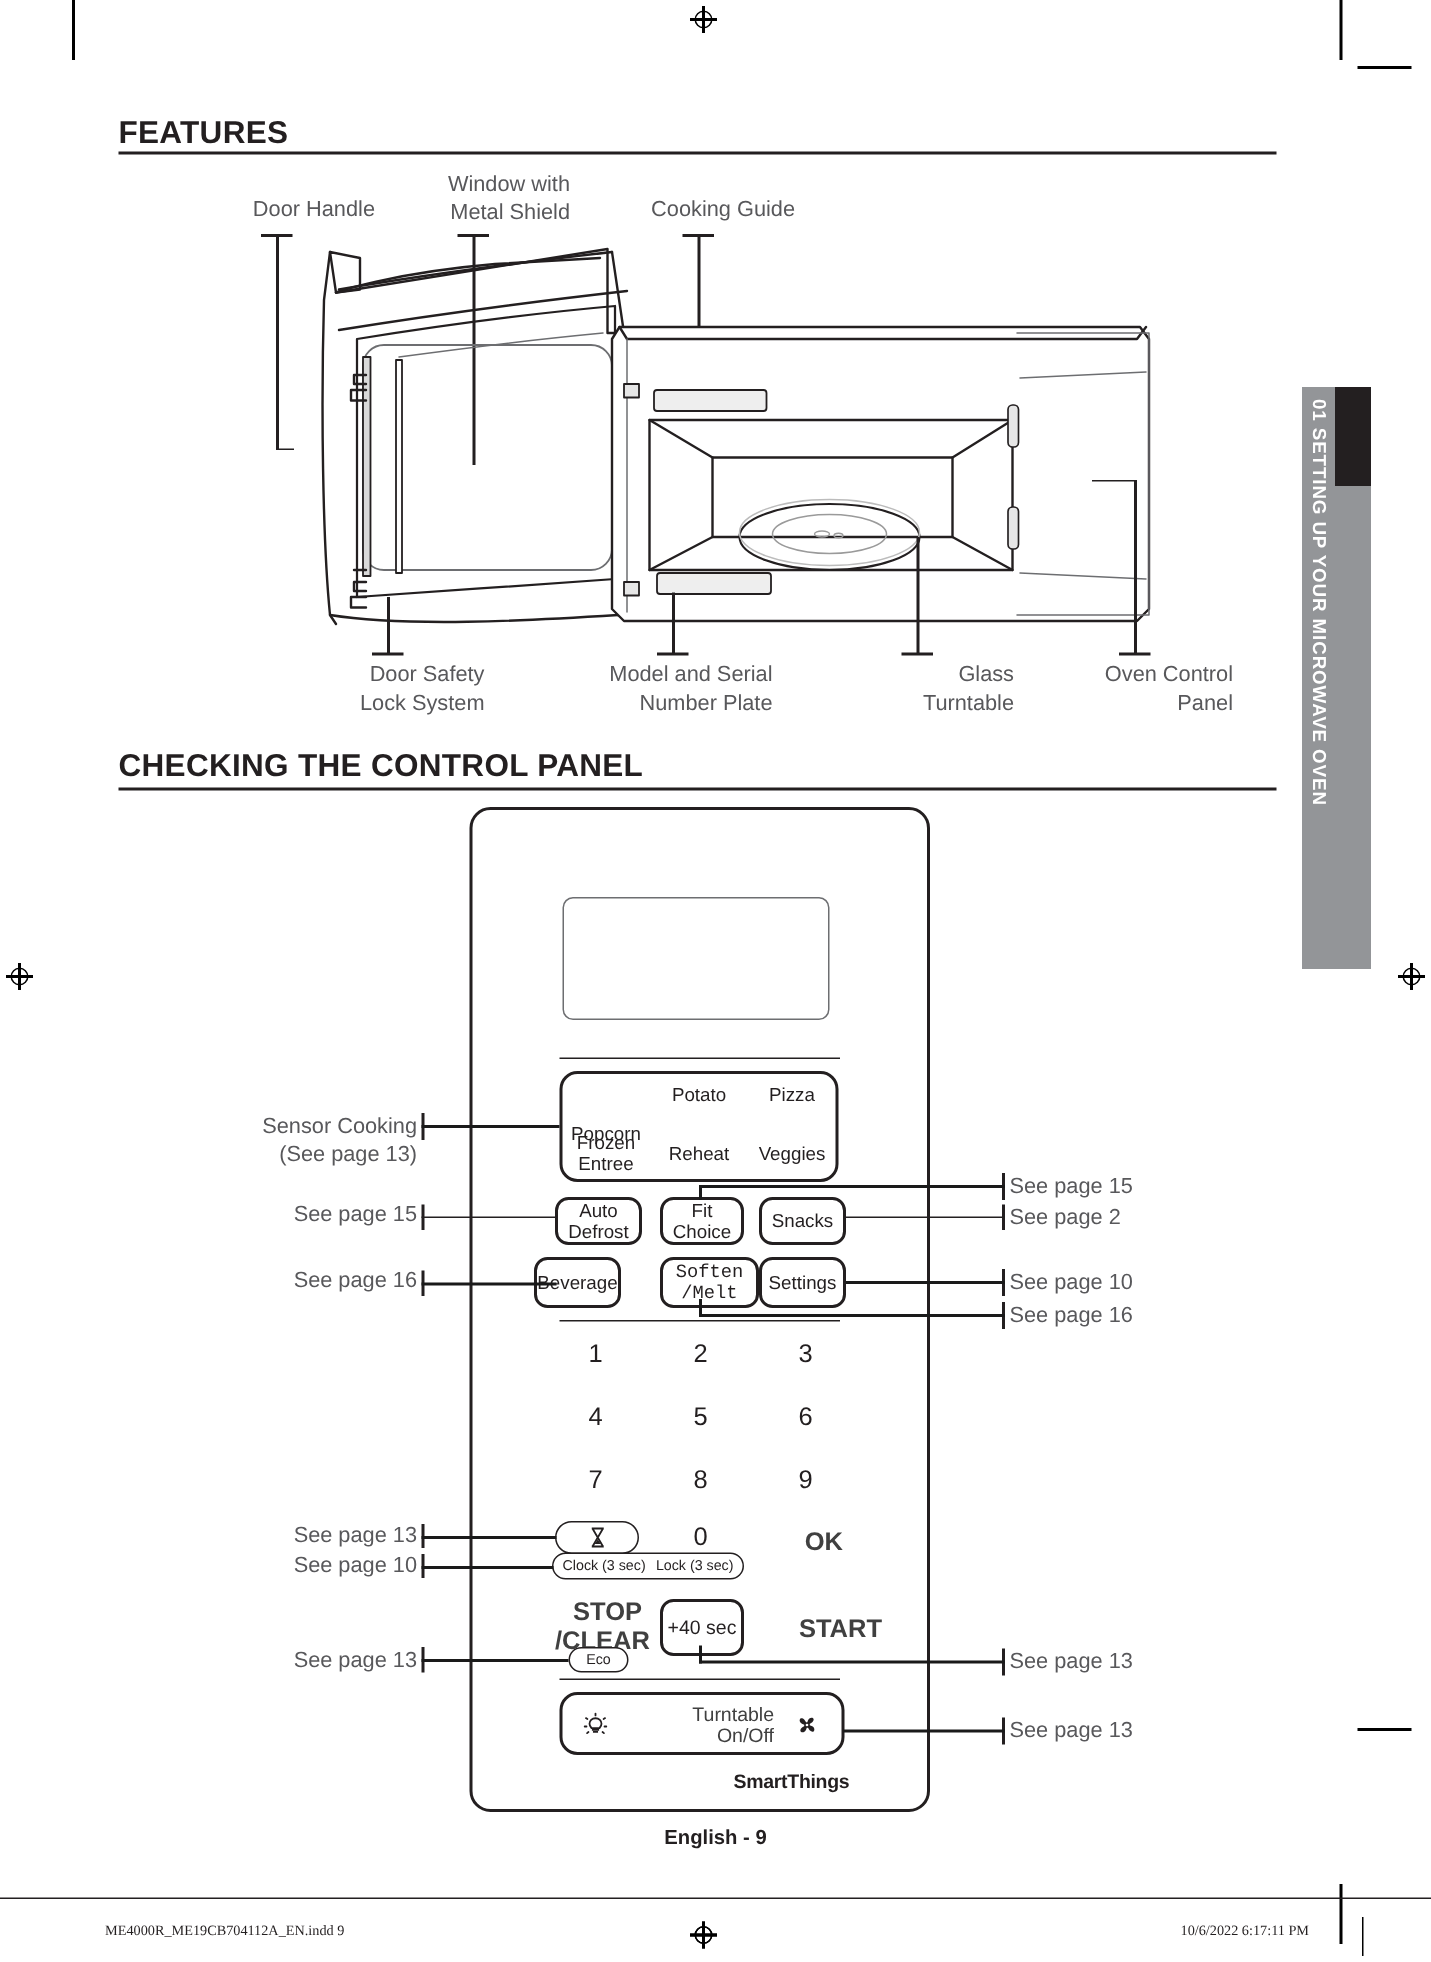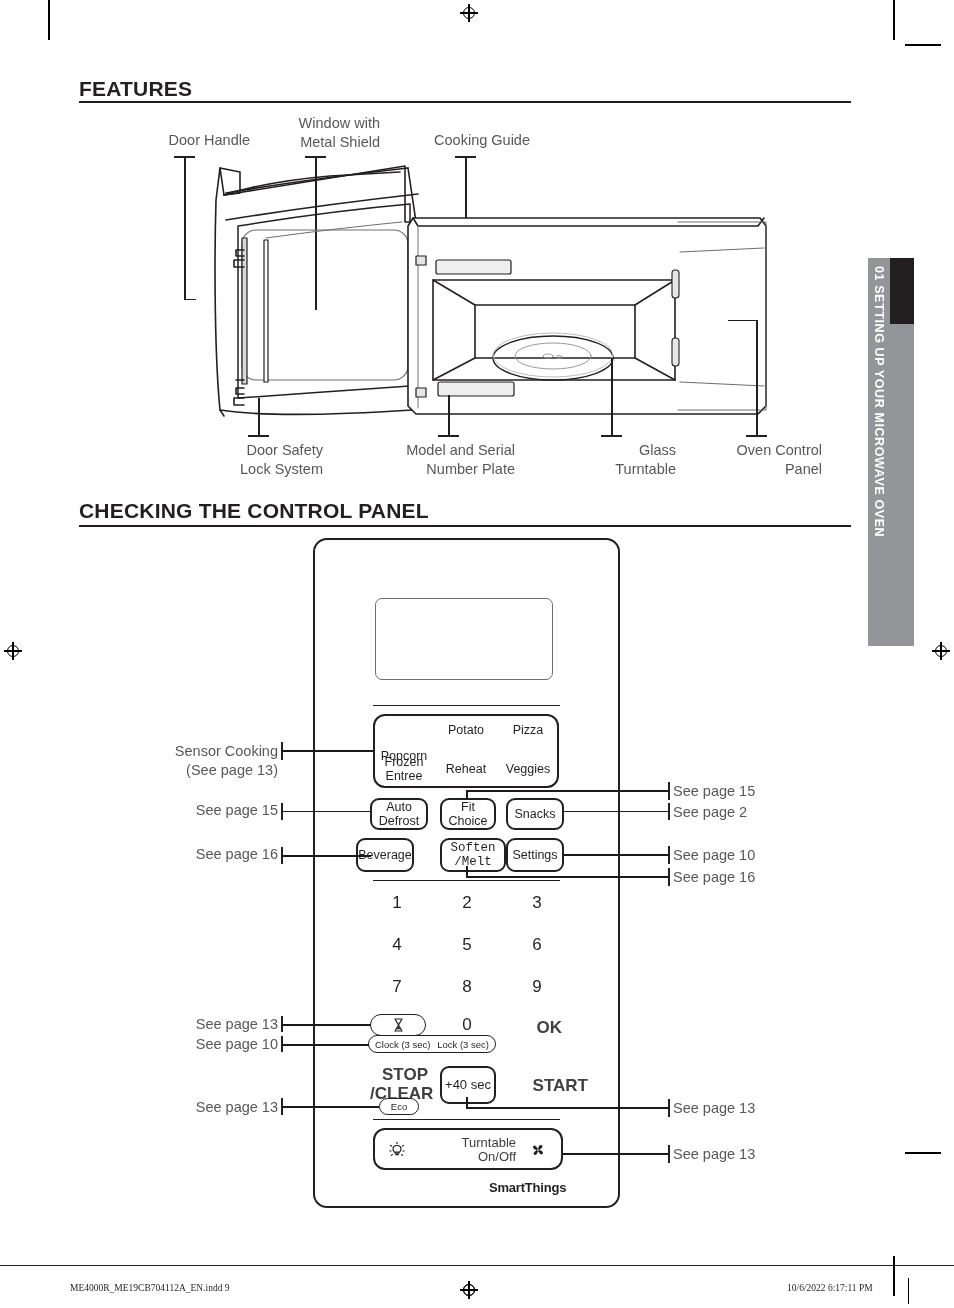--- a/index.html
+++ b/index.html
@@ -461,20 +461,21 @@
 
   <div class="lbl" style="left:673px;top:1099px;width:160px;">See page 13</div>
   <div class="tick" style="left:668px;top:1099px;width:1.8px;height:18px;"></div>
   <div class="ll h thick" style="left:466px;top:1107px;width:204px;height:1.8px;"></div>
   <div class="ll v thick" style="left:466px;top:1097px;height:12px;width:1.8px;"></div>
 
   <div class="lbl" style="left:673px;top:1145px;width:160px;">See page 13</div>
   <div class="tick" style="left:668px;top:1145px;width:1.8px;height:18px;"></div>
   <div class="ll h thick" style="left:562px;top:1153px;width:108px;height:1.8px;"></div>
 
+  <div class="pagenum" style="left:0;top:1217px;">English - 9</div>
   <div class="footrule" style="left:0;top:1265px;width:954px;"></div>
   <div class="foot" style="left:70px;top:1283px;">ME4000R_ME19CB704112A_EN.indd   9</div>
   <div class="foot" style="left:787px;top:1283px;">10/6/2022   6:17:11 PM</div>
   <div class="reg" style="left:460px;top:1281px;">
       <span class="ring"></span>
     </div>
   <div class="cropmark" style="left:908px;top:1278px;width:1.2px;height:26px;"></div>
 
 </div>
 

